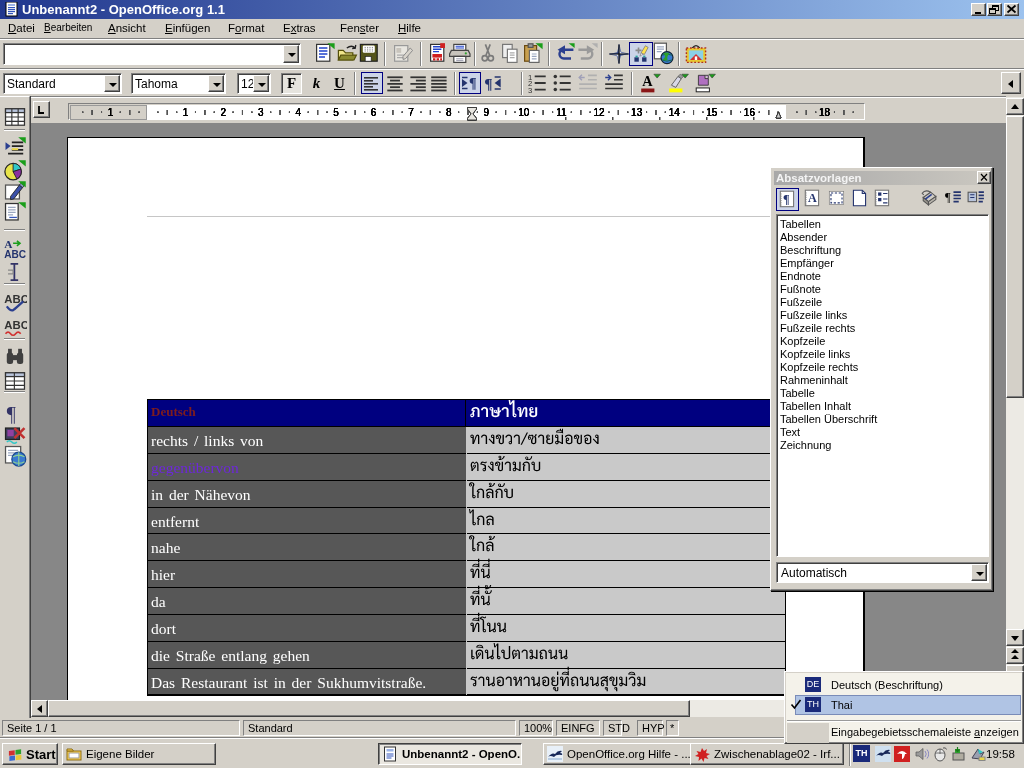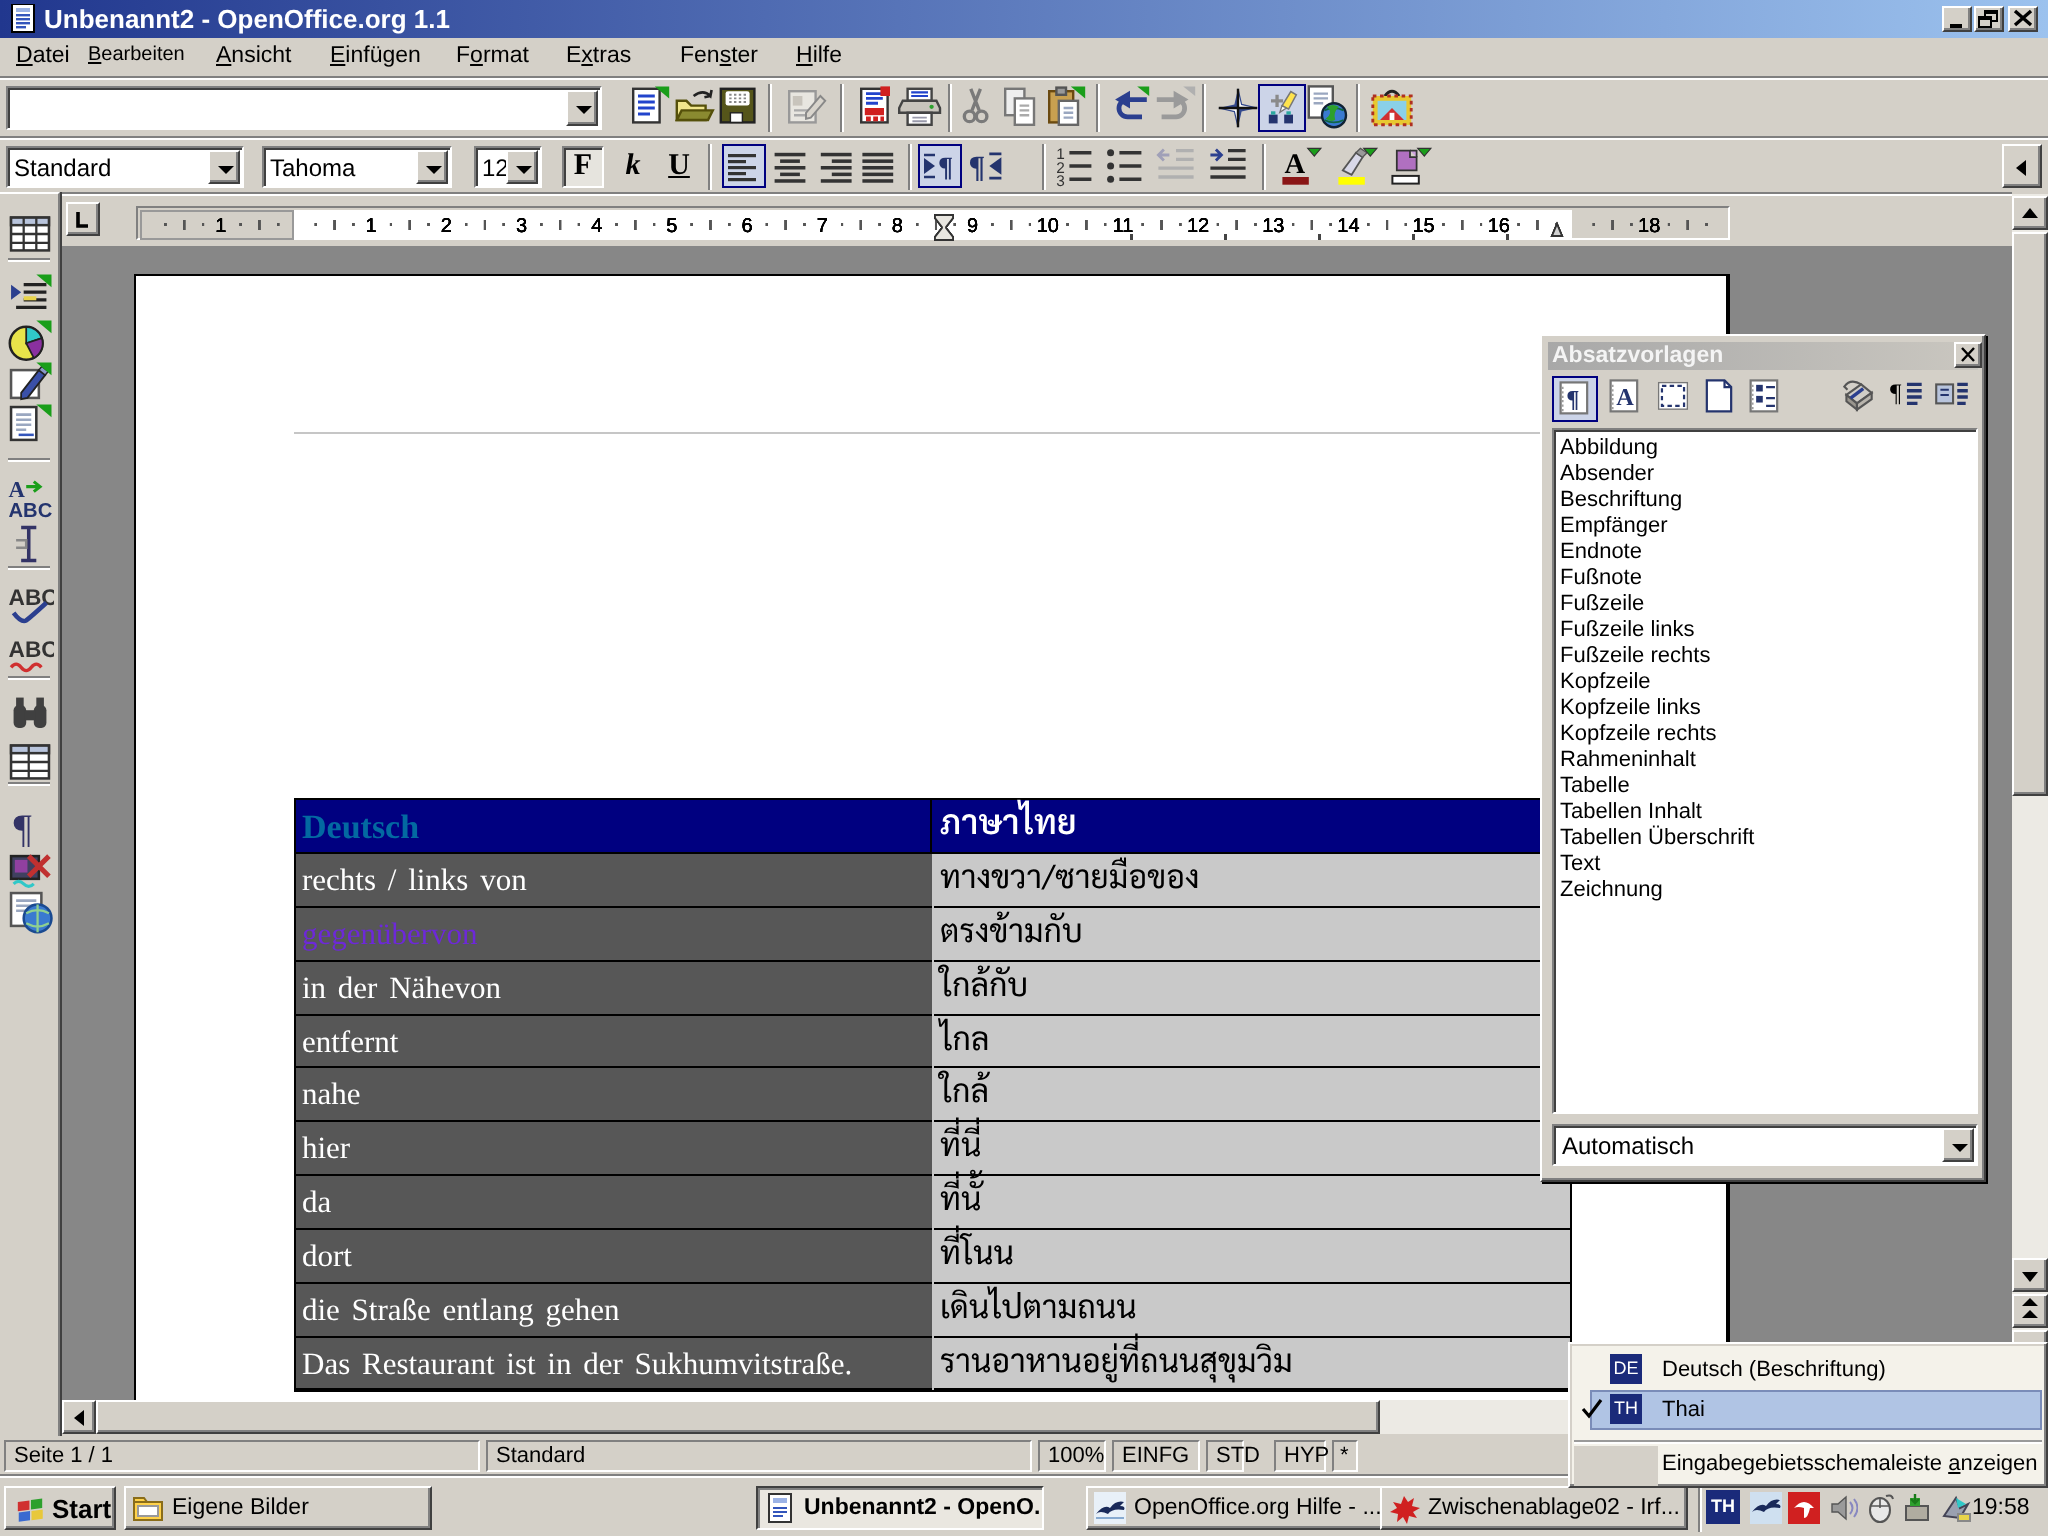--- a/index.html
+++ b/index.html
@@ -772,21 +772,21 @@
           <path d="M8 10 q4.5 -2.5 9 0 M8 14 q4.5 2.5 9 0 M12.5 6.5 v11" stroke="#8fd08f" fill="none" stroke-width="0.9"></path>
         </svg></div>
     </div>
     <div class="abs" style="left:31px;top:123px;width:975px;height:577px;background:#878787;overflow:hidden">
       <div class="abs" style="left:36px;top:14px;width:798px;height:566px;background:#fff;border:1px solid #000;border-right:2px solid #000;border-bottom:none"></div>
       <div class="abs" style="left:116px;top:93px;width:640px;height:1px;background:#c6c6c6"></div>
     </div>
     <div class="abs" style="left:147px;top:399px;width:639px;height:297px;background:#c9c9c9;border:1px solid #000">
       <div class="abs" style="left:0;top:0;width:637px;height:27px;background:#000080;border-bottom:1px solid #000"></div>
       <div class="abs" style="left:0;top:0;width:318px;height:295px;border-right:1px solid #000"></div>
-      <div class="abs" style="left:3px;top:4px;color:#0369a1;font-family:'Liberation Serif',serif;font-weight:bold;font-size:17px">Deutsch</div>
+      <div class="abs" style="left:3px;top:4px;color:#7f1d1d;font-family:'Liberation Serif',serif;font-weight:bold;font-size:13px">Deutsch</div>
       <div class="abs" style="left:0;top:27px;width:318px;height:27px;background:#575757;border-bottom:1px solid #000"></div>
       <div class="abs" style="left:319px;top:27px;width:318px;height:27px;background:#c9c9c9;border-bottom:1px solid #000"></div>
       <div class="abs" style="left:3px;top:32px;color:#fff;font-family:'Liberation Serif',serif;font-size:15.5px;word-spacing:2px;white-space:nowrap">rechts / links von</div>
       <div class="abs" style="left:0;top:54px;width:318px;height:27px;background:#575757;border-bottom:1px solid #000"></div>
       <div class="abs" style="left:319px;top:54px;width:318px;height:27px;background:#c9c9c9;border-bottom:1px solid #000"></div>
       <div class="abs" style="left:3px;top:59px;color:#6d28d9;font-family:Liberation Serif, serif;font-size:15.5px;word-spacing:2px;white-space:nowrap">gegenübervon</div>
       <div class="abs" style="left:0;top:81px;width:318px;height:27px;background:#575757;border-bottom:1px solid #000"></div>
       <div class="abs" style="left:319px;top:81px;width:318px;height:27px;background:#c9c9c9;border-bottom:1px solid #000"></div>
       <div class="abs" style="left:3px;top:86px;color:#fff;font-family:'Liberation Serif',serif;font-size:15.5px;word-spacing:2px;white-space:nowrap">in der Nähevon</div>
       <div class="abs" style="left:0;top:108px;width:318px;height:26px;background:#575757;border-bottom:1px solid #000"></div>
@@ -999,21 +999,21 @@
       <div class="abs" style="left:173px;top:20px;width:21px;height:21px"><svg width="20" height="20" viewBox="0 0 19 19">
           <text x="1" y="12" font-size="12" font-family="Liberation Serif" fill="#000">¶</text>
           <path d="M9 4 h7 M9 7 h7 M9 10 h7 M9 13 h5" stroke="#24346e" stroke-width="1.6"></path>
         </svg></div>
       <div class="abs" style="left:195px;top:20px;width:21px;height:21px"><svg width="20" height="20" viewBox="0 0 19 19">
           <rect x="2" y="4" width="8" height="9" fill="#b8c4dc" stroke="#555"></rect>
           <path d="M4 6.5 h4 M4 9 h4" stroke="#24346e"></path>
           <path d="M12 4 h5 M12 7 h5 M12 10 h5 M12 13 h4" stroke="#24346e" stroke-width="1.6"></path>
         </svg></div>
       <div class="abs combo" style="left:5px;top:46px;width:213px;height:343px;background:#fff">
-        <div class="abs" style="left:3px;top:3px;font-size:11px;white-space:nowrap">Abbildung</div>
+        <div class="abs" style="left:3px;top:3px;font-size:11px;white-space:nowrap">Tabellen</div>
         <div class="abs" style="left:3px;top:16px;font-size:11px;white-space:nowrap">Absender</div>
         <div class="abs" style="left:3px;top:29px;font-size:11px;white-space:nowrap">Beschriftung</div>
         <div class="abs" style="left:3px;top:42px;font-size:11px;white-space:nowrap">Empfänger</div>
         <div class="abs" style="left:3px;top:55px;font-size:11px;white-space:nowrap">Endnote</div>
         <div class="abs" style="left:3px;top:68px;font-size:11px;white-space:nowrap">Fußnote</div>
         <div class="abs" style="left:3px;top:81px;font-size:11px;white-space:nowrap">Fußzeile</div>
         <div class="abs" style="left:3px;top:94px;font-size:11px;white-space:nowrap">Fußzeile links</div>
         <div class="abs" style="left:3px;top:107px;font-size:11px;white-space:nowrap">Fußzeile rechts</div>
         <div class="abs" style="left:3px;top:120px;font-size:11px;white-space:nowrap">Kopfzeile</div>
         <div class="abs" style="left:3px;top:133px;font-size:11px;white-space:nowrap">Kopfzeile links</div>

